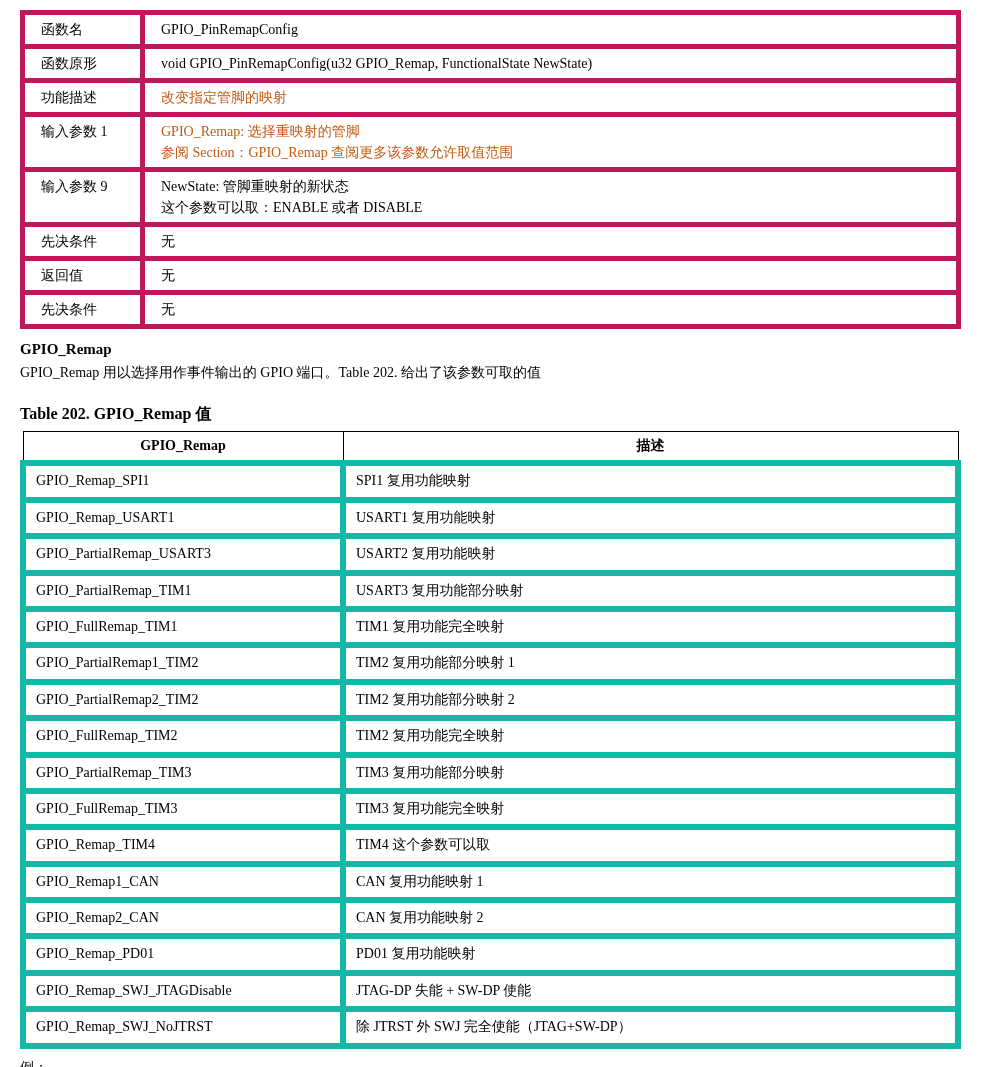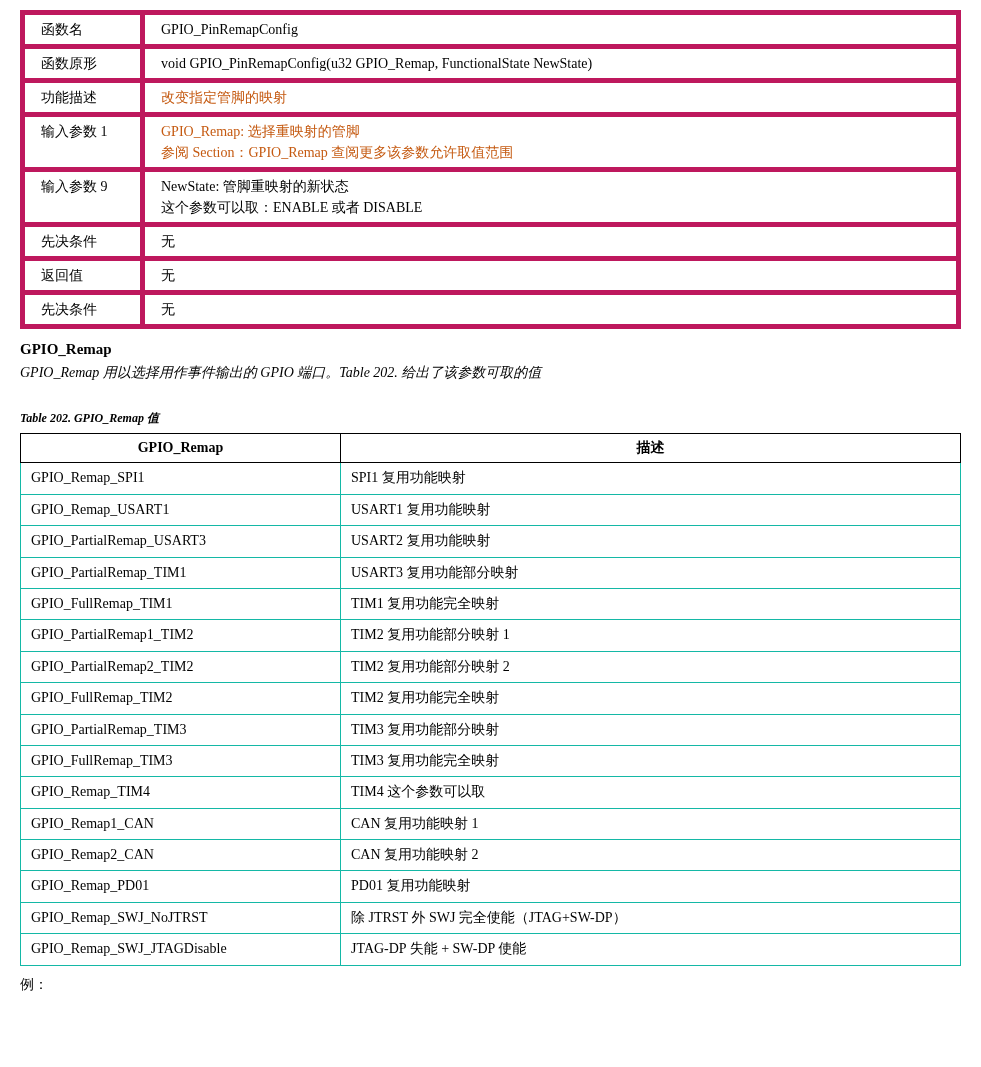--- a/index.html
+++ b/index.html
@@ -32,46 +32,44 @@
       color: #c55a11;
     }
 
     
     .section-heading {
       font-weight: bold;
       font-size: 15px;
       margin: 10px 0 4px 0;
     }
     .section-desc {
-      margin-bottom: 26px;
+      margin-bottom: 20px;
       line-height: 1.6;
-      font-style: italic;
     }
 
     
     .table-title {
       font-weight: bold;
       margin-bottom: 6px;
-      font-size: 12px;
-      font-style: italic;
+      font-size: 16px;
     }
     .remap-table {
       border-collapse: collapse;
       width: 100%;
       margin-bottom: 10px;
     }
     .remap-table th {
       border: 1px solid #000;
       padding: 5px 10px;
       text-align: center;
       background: #fff;
       font-weight: bold;
     }
     .remap-table td {
-      border: 1px solid #14b8a6;
+      border: 6px solid #14b8a6;
       padding: 4px 10px;
       vertical-align: top;
       line-height: 1.6;
     }
     .remap-table td:first-child {
       width: 320px;
     }
 
     
     .example-label {
@@ -181,23 +179,23 @@
       </tr>
       <tr>
         <td>GPIO_Remap2_CAN</td>
         <td>CAN 复用功能映射 2</td>
       </tr>
       <tr>
         <td>GPIO_Remap_PD01</td>
         <td>PD01 复用功能映射</td>
       </tr>
       <tr>
+        <td>GPIO_Remap_SWJ_JTAGDisable</td>
+        <td>JTAG-DP 失能 + SW-DP 使能</td>
+      </tr>
+      <tr>
         <td>GPIO_Remap_SWJ_NoJTRST</td>
         <td>除 JTRST 外 SWJ 完全使能（JTAG+SW-DP）</td>
       </tr>
-      <tr>
-        <td>GPIO_Remap_SWJ_JTAGDisable</td>
-        <td>JTAG-DP 失能 + SW-DP 使能</td>
-      </tr>
     </tbody>
 </table>
 
 <div class="example-label">例：</div>
 
 </body></html>

